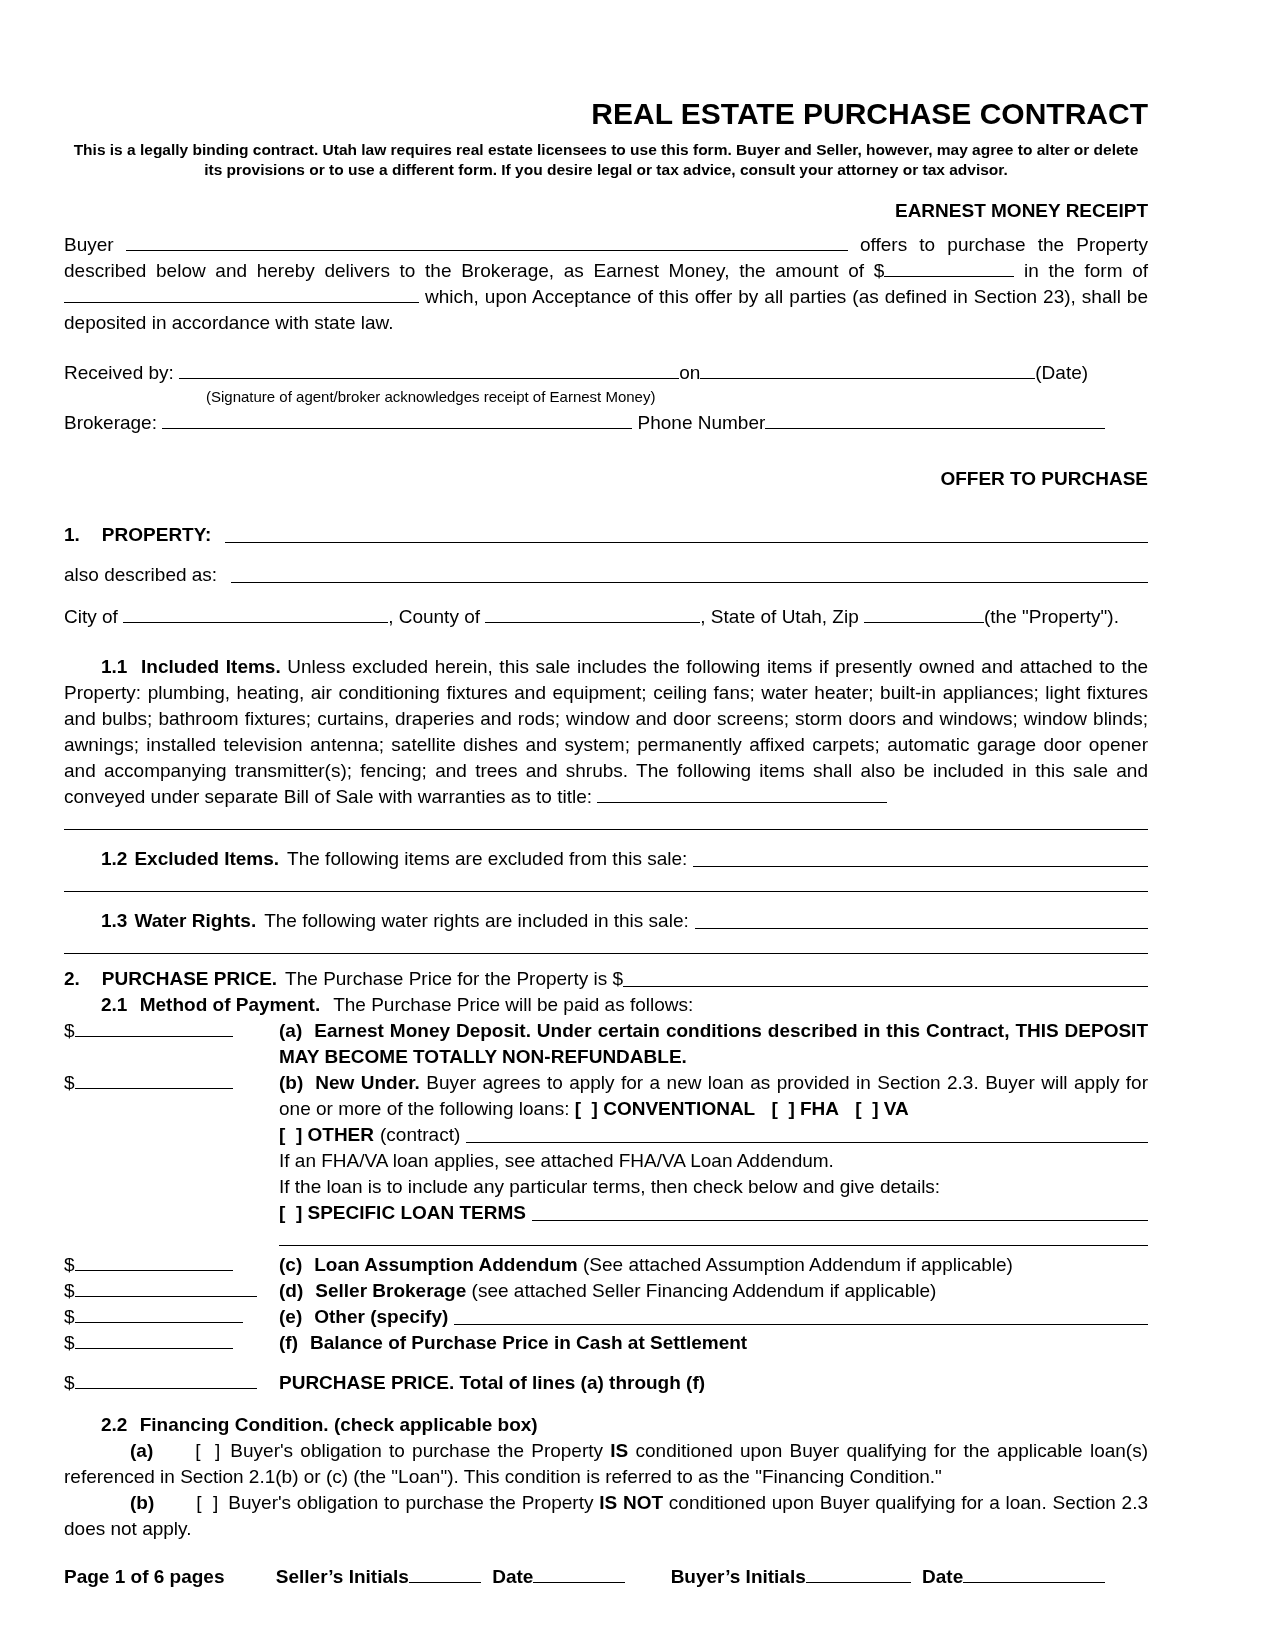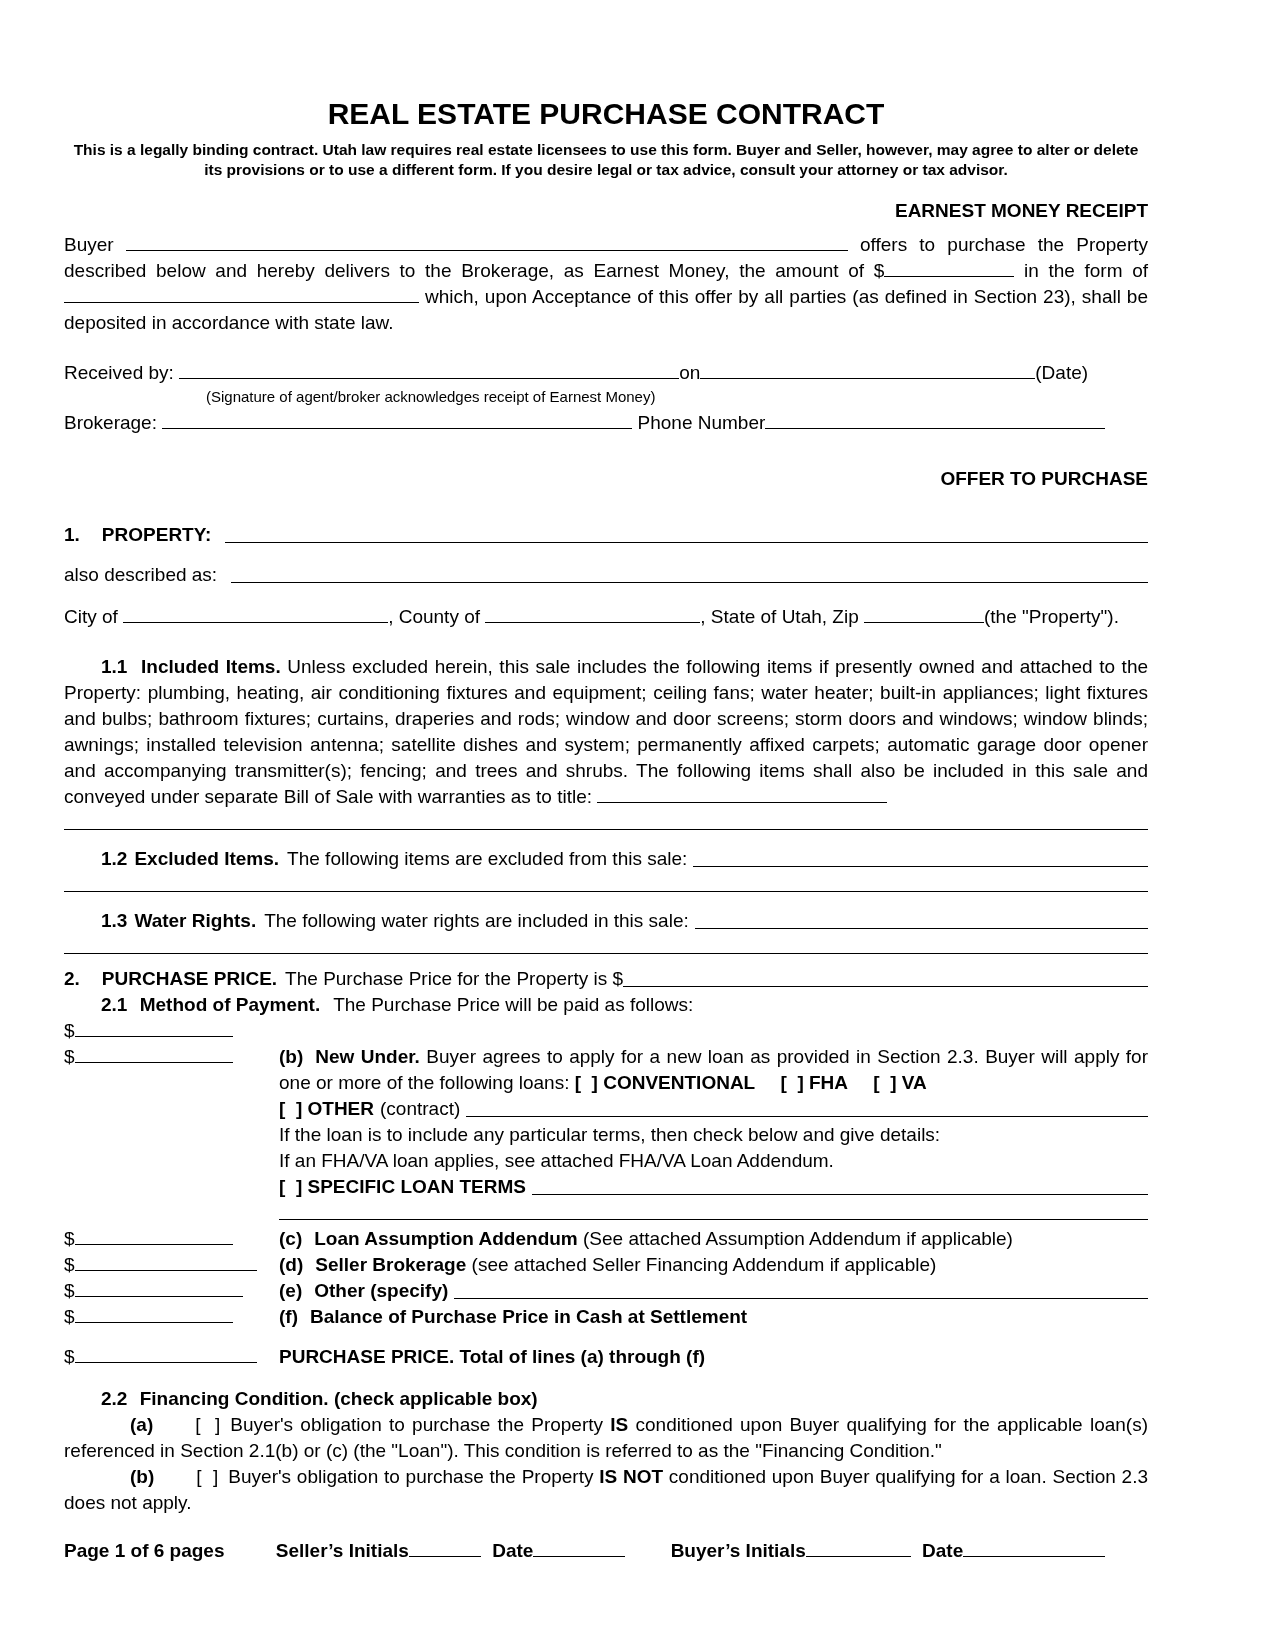--- a/index.html
+++ b/index.html
@@ -4,21 +4,21 @@
 <style>
   * { margin:0; padding:0; box-sizing:border-box; }
   html, body { background:#ffffff; }
   body {
     width:1275px; height:1650px; overflow:hidden;
     color:#000;
     font-family:"Liberation Sans","DejaVu Sans",sans-serif;
   }
   .page { padding:96px 127px 0 64px; font-size:19px; line-height:26px; }
 
-  .title { font-size:30px; line-height:36px; font-weight:bold; text-align:center; }
+  .title { font-size:30px; line-height:36px; font-weight:bold; text-align:right; }
   .disclaimer { font-size:15.5px; line-height:20px; font-weight:bold; text-align:center; margin-top:8px; }
   .center-heading { font-size:19px; line-height:26px; font-weight:bold; text-align:right; }
 
   .b { font-weight:bold; }
   .just { text-align:justify; }
   .pl37 { padding-left:37px; }
   .indent37 { text-indent:37px; }
 
   .mt2{margin-top:2px}.mt6{margin-top:16px}.mt12{margin-top:12px}.mt14{margin-top:14px}
   .mt16{margin-top:16px}.mt18{margin-top:18px}.mt20{margin-top:8px}.mt24{margin-top:24px}.mt30{margin-top:30px}
@@ -31,21 +31,21 @@
   .w470{width:470px}.w500{width:500px}.w722{width:722px}
 
   .line-flex { display:flex; }
   .line-flex .fblank { flex:1 1 auto; border-bottom:1.6px solid #000; margin-bottom:5px; }
   .blank-line { border-bottom:1.6px solid #000; height:20px; margin-bottom:6px; }
 
   .num { margin-right:22px; }
   .num-sm { margin-right:7px; }
   .ttl { margin-right:8px; }
   .lbl { margin-right:12px; }
-  .ml6{margin-left:6px}.ml14{margin-left:20px}.ml40{margin-left:40px}.ml46{margin-left:46px}
+  .ml6{margin-left:6px}.ml14{margin-left:11px}.ml40{margin-left:40px}.ml46{margin-left:46px}
 
   .cb { white-space:pre; }
 
   .sig-note { font-size:15px; line-height:22px; margin-left:142px; }
 
   .pay-row { display:flex; }
   .pay-amount { flex:0 0 215px; }
   .pay-desc { flex:1 1 auto; min-width:0; }
 
   .fin-item { text-indent:66px; }
@@ -139,41 +139,46 @@
   <div class="pl37">
     <span class="b num-sm">2.1</span>
     <span class="b ttl">Method of Payment.</span>
     <span>The Purchase Price will be paid as follows:</span>
   </div>
 
   <div class="pay-row">
     <div class="pay-amount">
       <span>$</span><span class="blank w158"></span>
     </div>
+    <div class="pay-desc">
+      <p class="just b">
+        <span class="lbl">(a)</span><span>Earnest Money Deposit.  Under certain conditions described in this Contract, THIS DEPOSIT MAY BECOME TOTALLY NON-REFUNDABLE.</span>
+      </p>
+    </div>
   </div>
 
   <div class="pay-row">
     <div class="pay-amount">
       <span>$</span><span class="blank w158"></span>
     </div>
     <div class="pay-desc">
       <p class="just">
         <span class="b lbl">(b)</span><span class="b">New Under.</span>
         <span>Buyer agrees to apply for a new loan as provided in Section 2.3.  Buyer will apply for one or more of the following loans:</span>
         <span class="cb b">[  ] CONVENTIONAL</span>
         <span class="cb b ml14">[  ] FHA</span>
         <span class="cb b ml14">[  ] VA</span>
       </p>
       <div class="line-flex">
         <span class="cb b">[  ] OTHER</span>
         <span class="ml6">(contract)</span>
         <span class="fblank ml6"></span>
       </div>
+      <div>If an FHA/VA loan applies, see attached FHA/VA Loan Addendum.</div>
       <div>If the loan is to include any particular terms, then check below and give details:</div>
-      <div>If an FHA/VA loan applies, see attached FHA/VA Loan Addendum.</div>
       <div class="line-flex">
         <span class="cb b">[  ] SPECIFIC LOAN TERMS</span>
         <span class="fblank ml6"></span>
       </div>
       <div class="blank-line"></div>
     </div>
   </div>
 
   <div class="pay-row">
     <div class="pay-amount">

